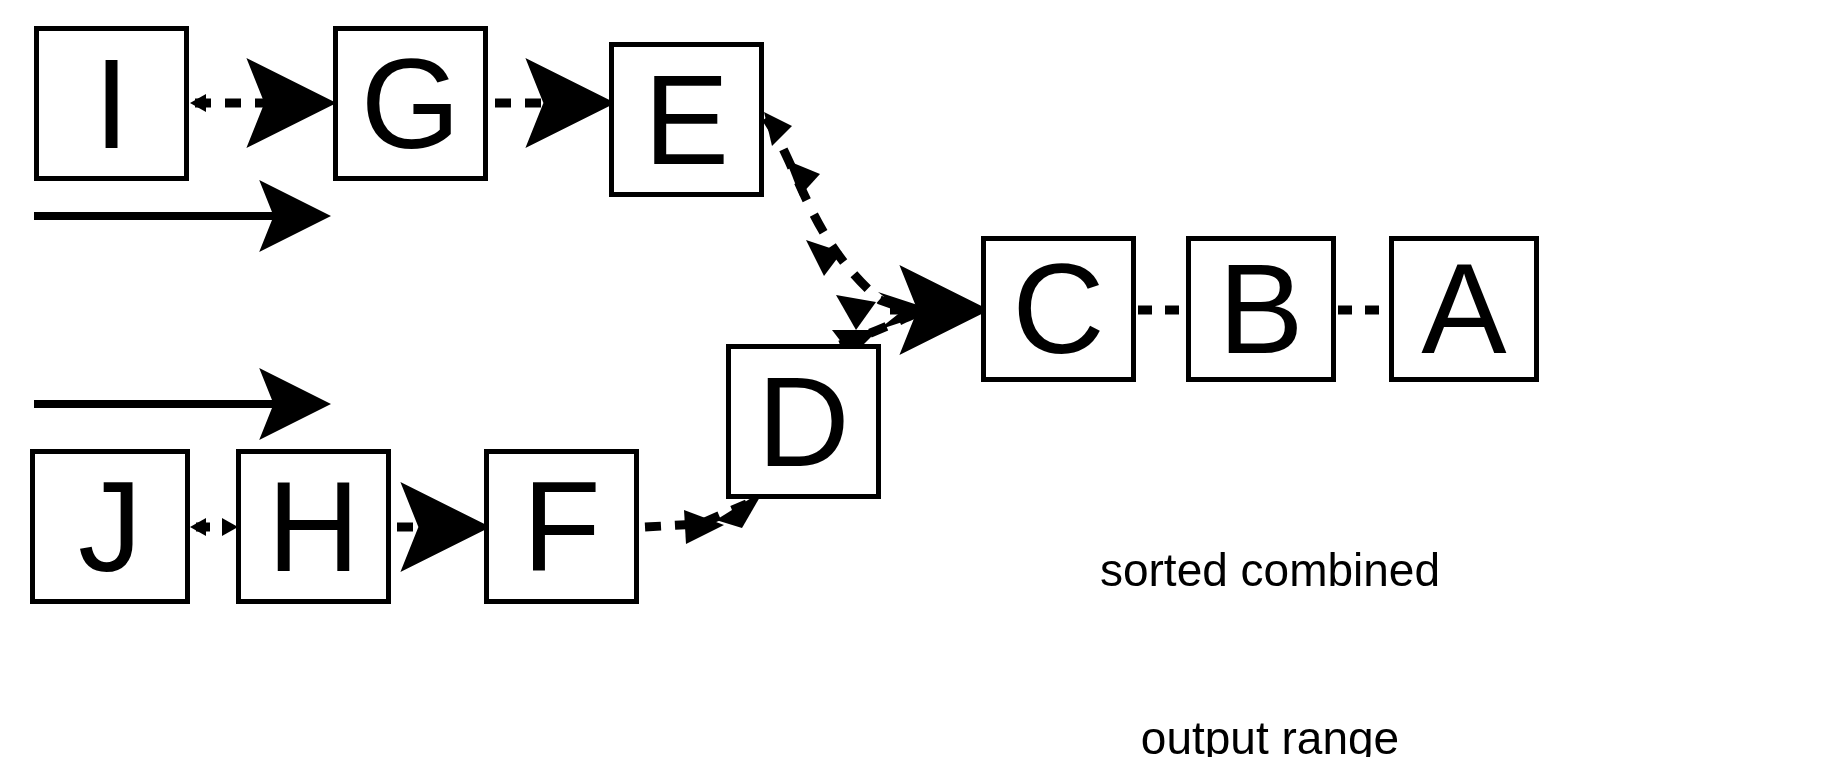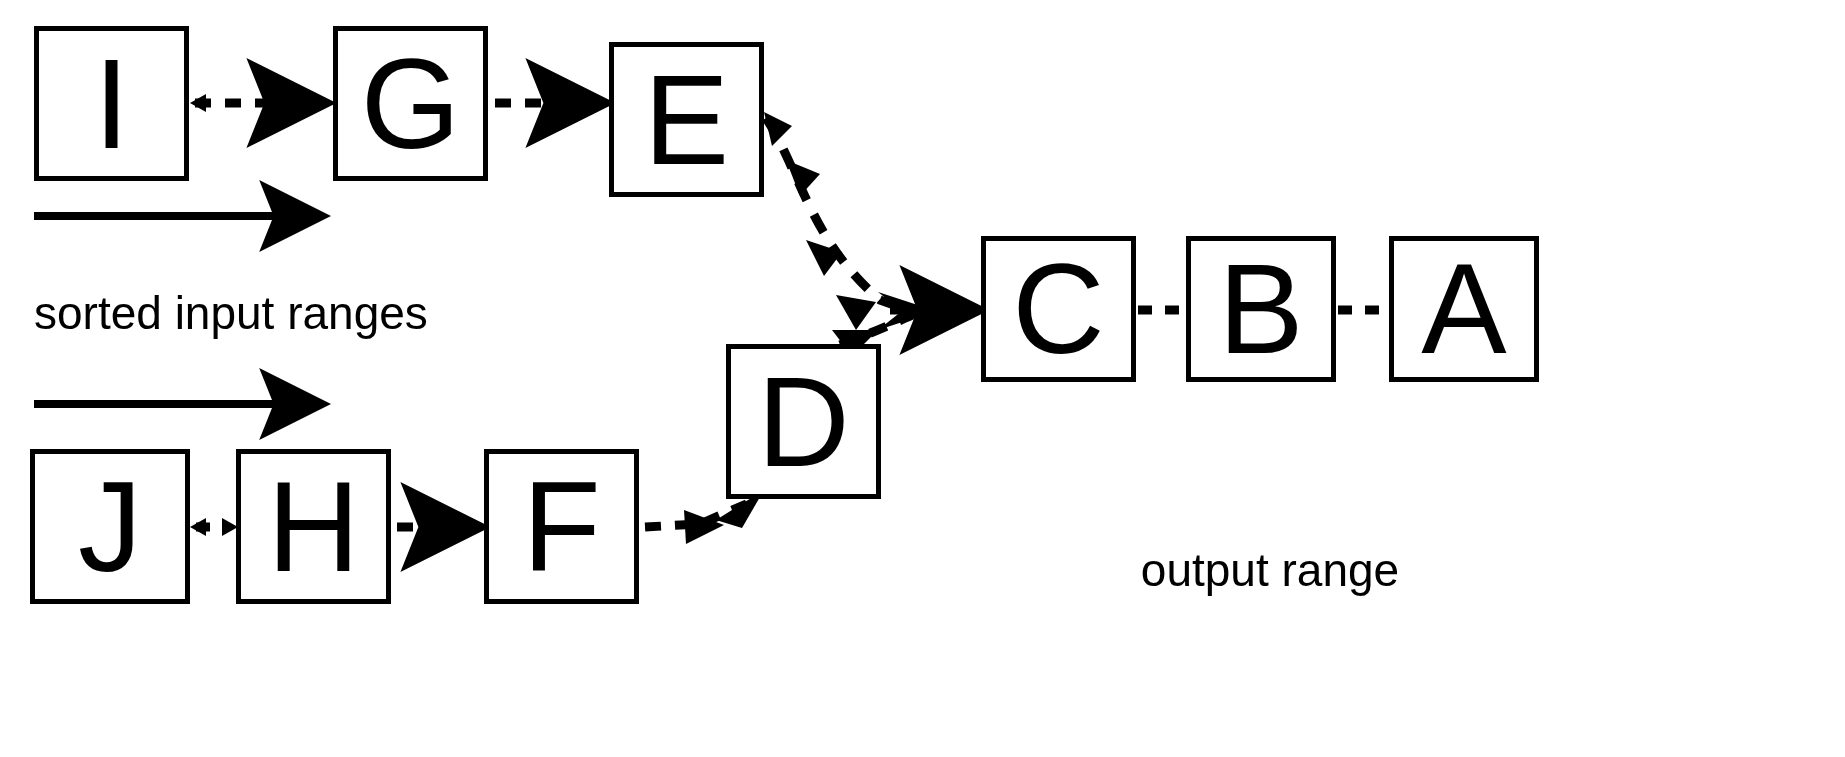--- a/index.html
+++ b/index.html
@@ -125,19 +125,19 @@
   </div>
 
   <div class="box" style="left:236px;top:449px;width:155px;height:155px;">
     <span style="font-size:128px;">H</span>
   </div>
 
   <div class="box" style="left:484px;top:449px;width:155px;height:155px;">
     <span style="font-size:128px;">F</span>
   </div>
 
-  <div class="caption" style="left:34px;top:285px;">sorted input ranges</div>
 
   <div class="caption center" style="left:1000px;top:430px;width:540px;">
+    <div>sorted combined</div>
     <div>output range</div>
   </div>
 
 </div>
 
 </body></html>

